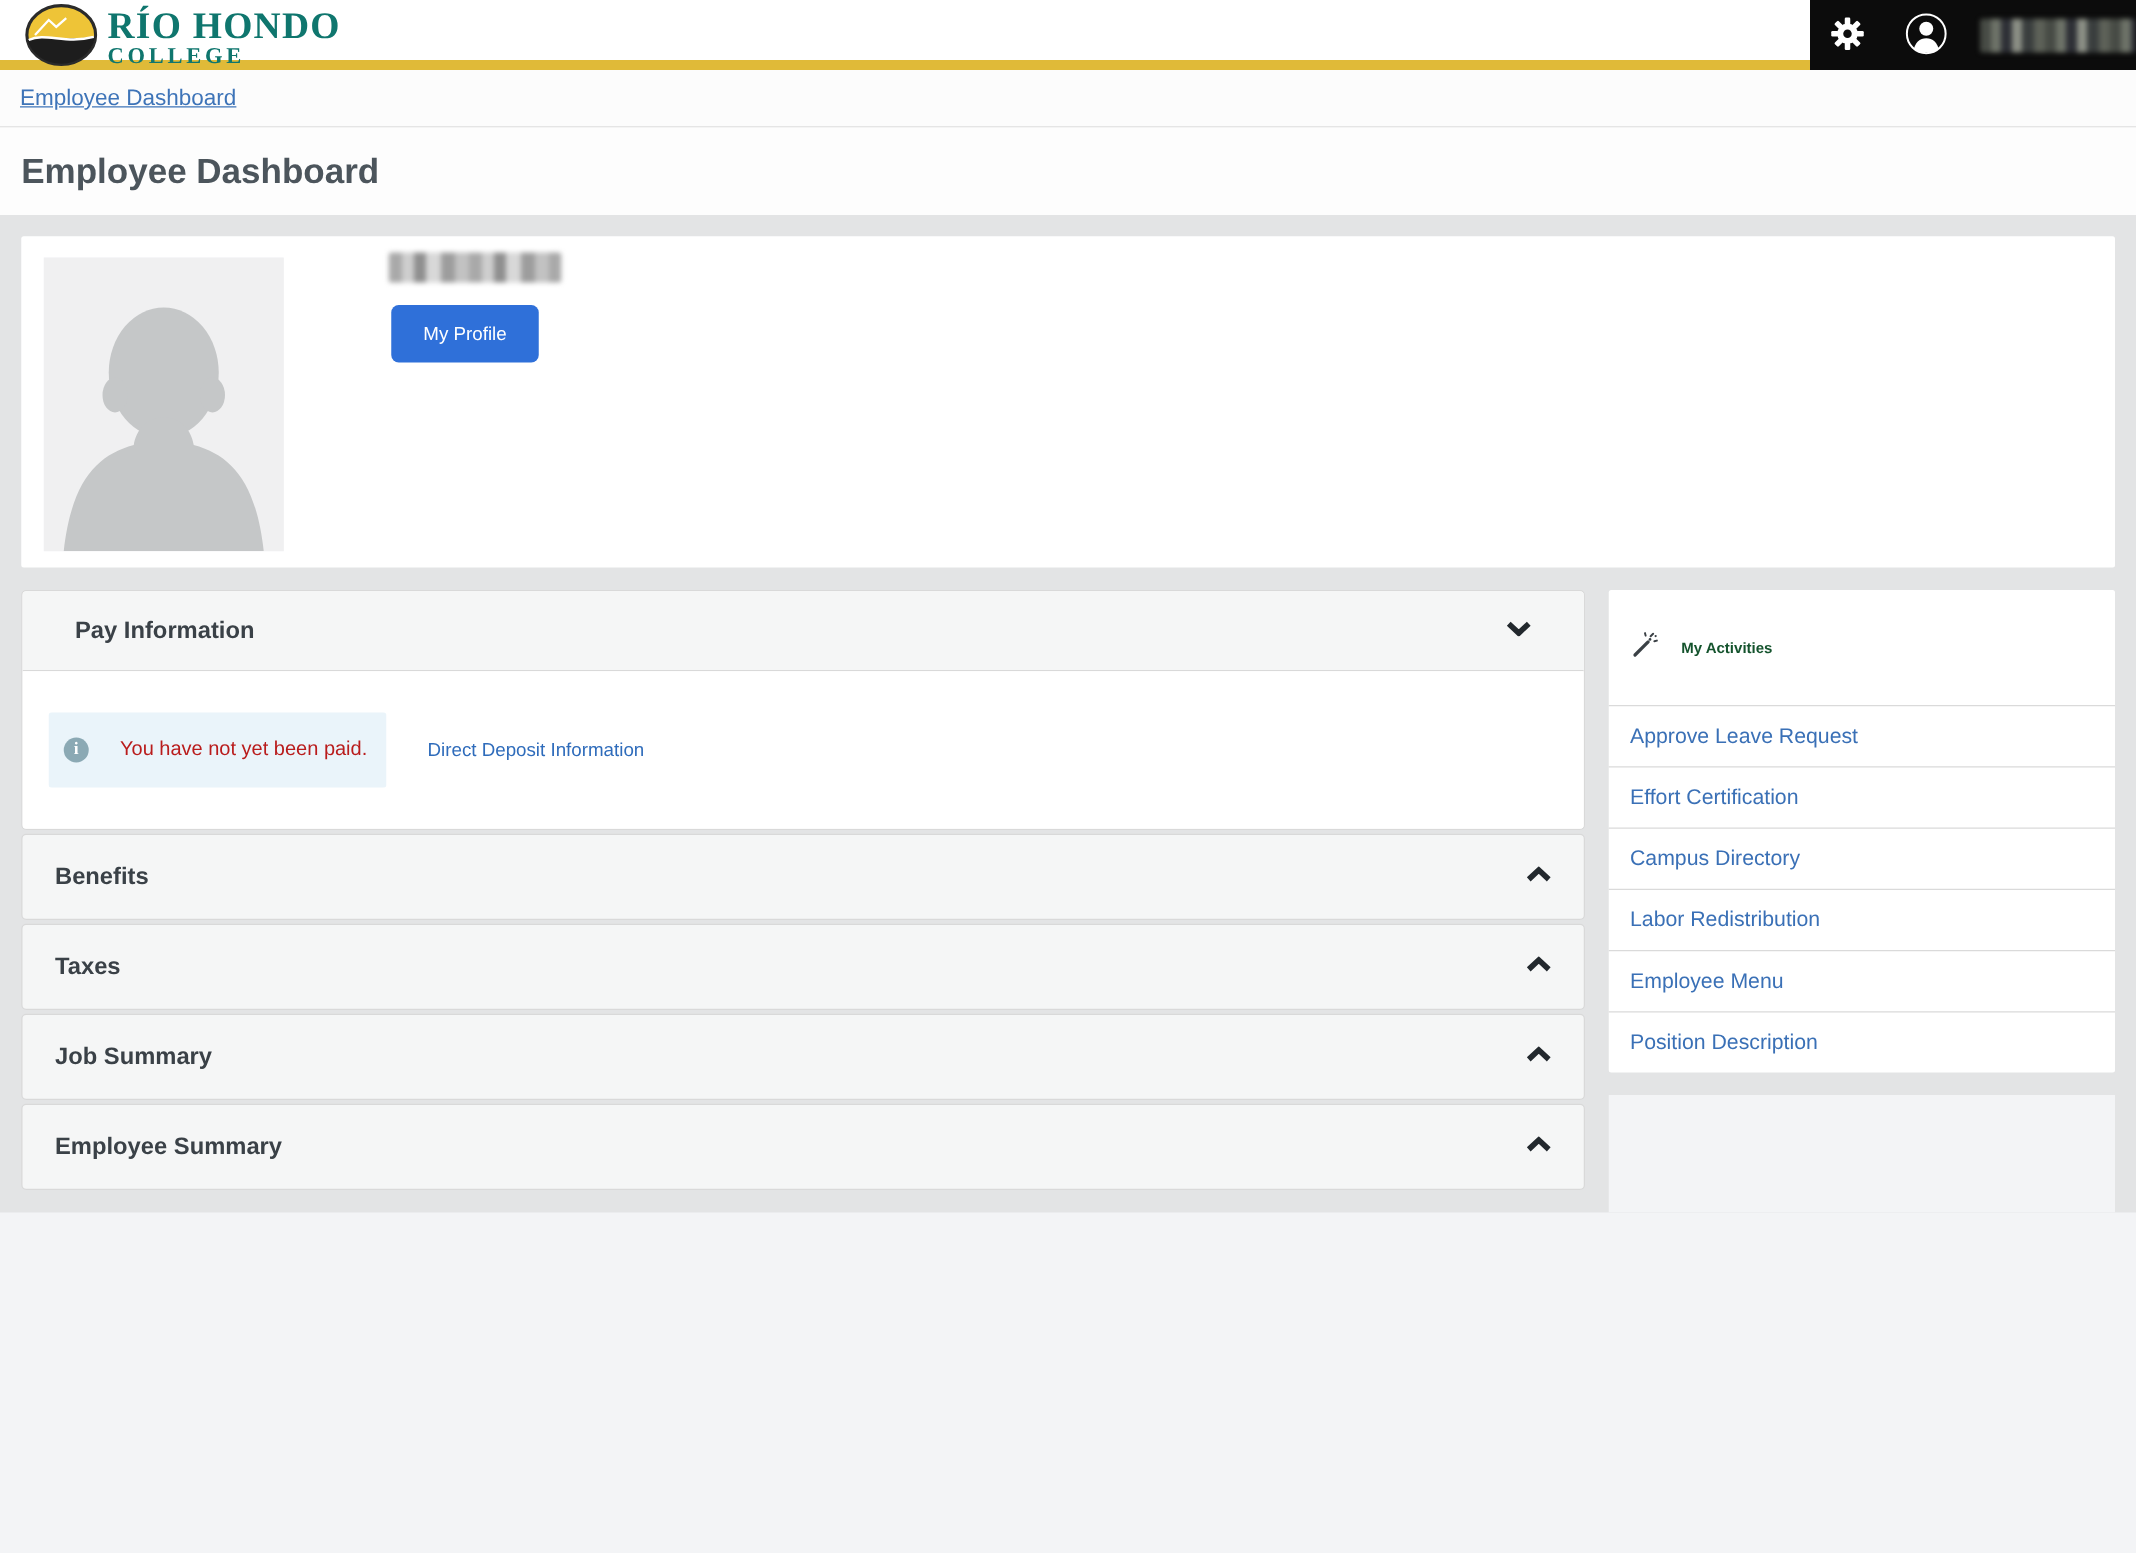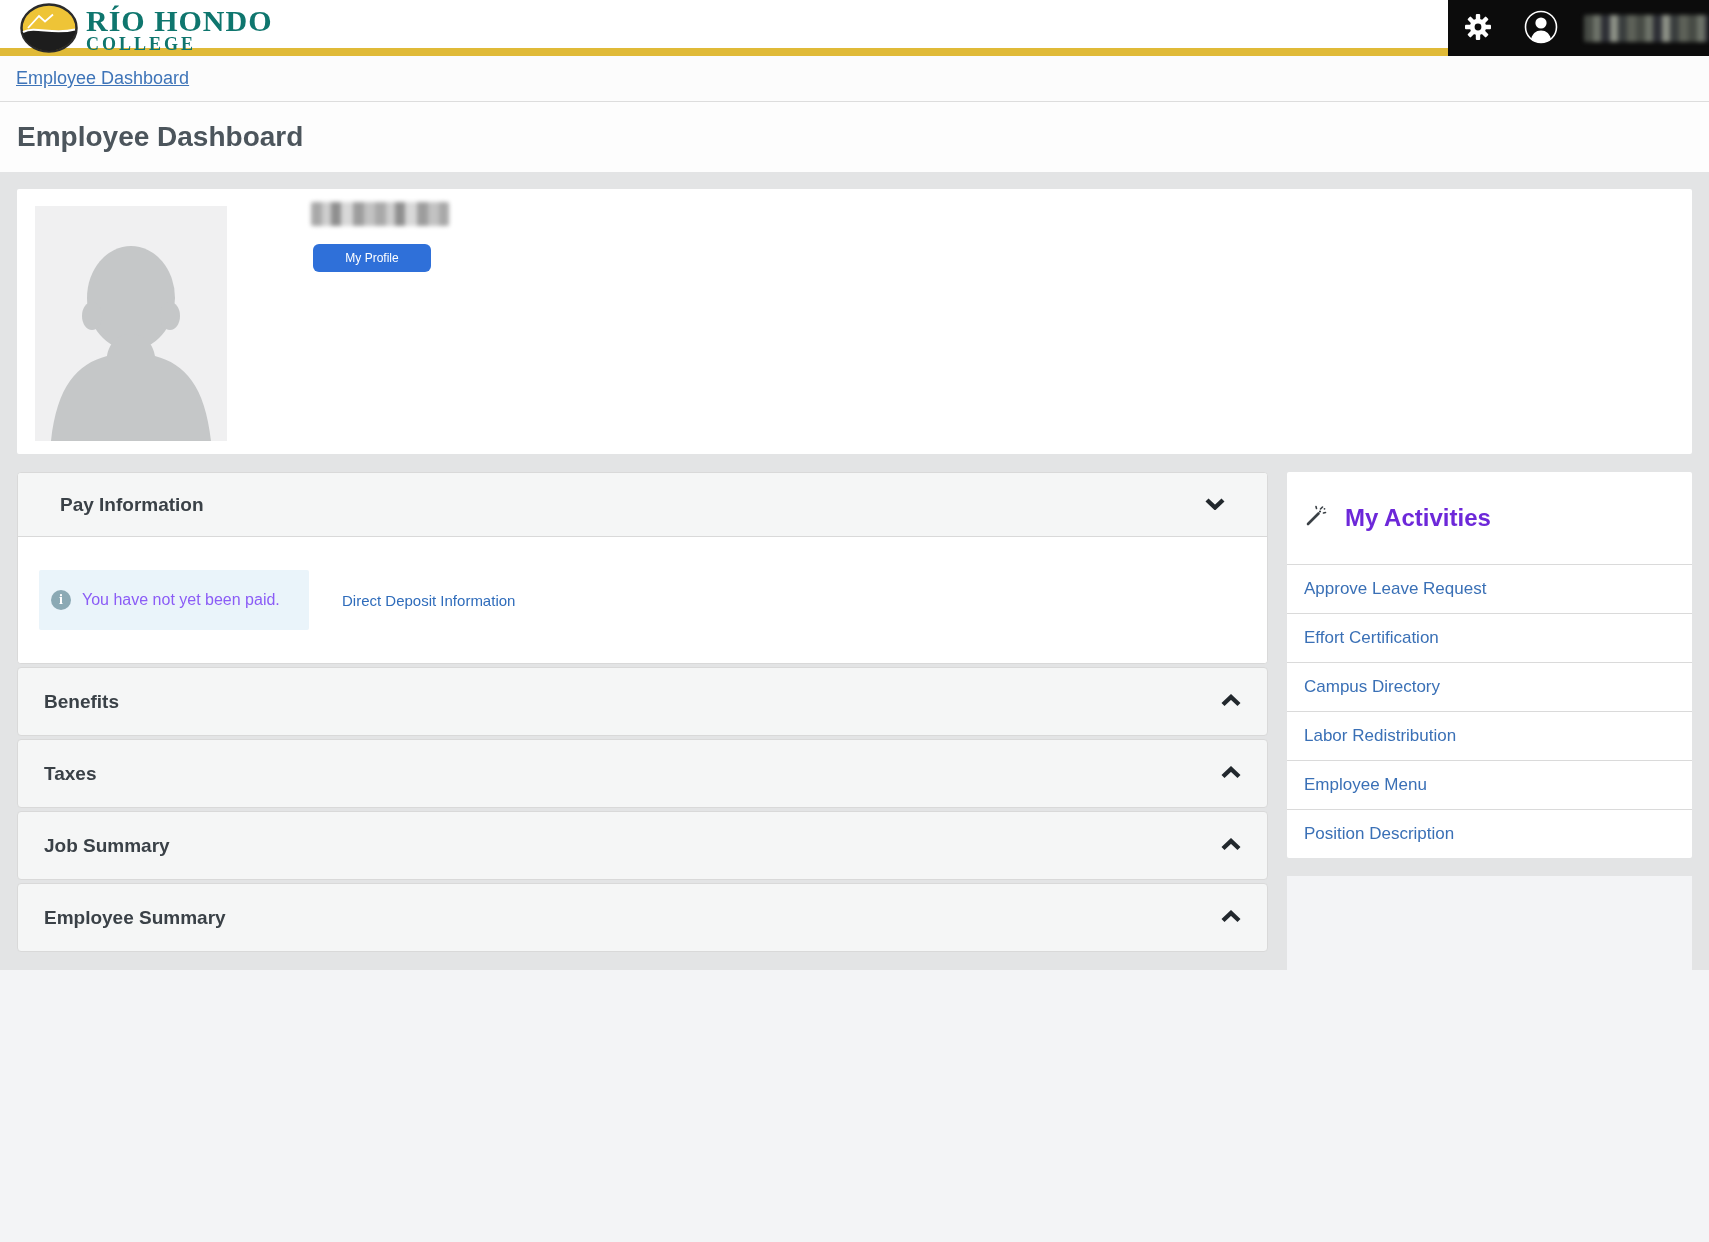--- a/index.html
+++ b/index.html
@@ -46,22 +46,22 @@
   .profile-card { position:relative; background:#ffffff; height:265px; margin-bottom:18px; border-radius:2px; }
   .avatar-placeholder {
     position:absolute; left:18px; top:17px; width:192px; height:235px; background:#f0f0f1; overflow:hidden;
   }
   .profile-name-blur {
     position:absolute; left:294px; top:13px; width:138px; height:24px; border-radius:2px;
     background:repeating-linear-gradient(90deg,#a9a9a9 0 11px,#cecece 11px 20px,#8f8f8f 20px 30px,#d8d8d8 30px 42px,#9d9d9d 42px 53px,#c2c2c2 53px 64px);
     filter:blur(2px);
   }
   .my-profile-btn {
-    position:absolute; left:296px; top:55px; width:118px; height:28px;
-    background:#2f70d9; color:#ffffff; font-size:12px; font-family:inherit;
+    position:absolute; left:296px; top:55px; width:118px; height:46px;
+    background:#2f70d9; color:#ffffff; font-size:15px; font-family:inherit;
     border:none; border-radius:6px; cursor:pointer;
   }
 
   
   .columns { display:flex; gap:19px; align-items:stretch; }
   .col-left { flex:0 0 1251px; margin-bottom:18px; }
   .col-right { flex:1; display:flex; flex-direction:column; }
 
   
   .acc-section { background:#ffffff; border:1px solid #d9d9d9; border-radius:4px; overflow:hidden; }
@@ -79,27 +79,27 @@
   .acc-content { height:126px; display:flex; align-items:center; padding-left:21px; gap:33px; background:#ffffff; }
   .info-alert {
     width:270px; height:60px; background:#eaf4fa; display:flex; align-items:center;
     gap:11px; padding:0 12px; border-radius:2px;
   }
   .info-icon {
     width:20px; height:20px; border-radius:50%; background:#8ba9b4; color:#ffffff;
     font-size:14px; font-weight:700; display:flex; align-items:center; justify-content:center;
     font-family:"Liberation Serif", serif; flex:0 0 auto;
   }
-  .info-text { font-size:16px; color:#8b5cf6; }
+  .info-text { font-size:16px; color:#b91c1c;margin-left:14px; }
   .dd-link { font-size:15px; color:#2f6cbb; text-decoration:none; cursor:pointer; }
 
   
   .activities-panel { background:#ffffff; border-radius:2px; }
   .act-header { height:92px; display:flex; align-items:center; padding-left:17px; gap:17px; }
-  .act-title { font-size:24px; font-weight:600; color:#6d28d9; }
+  .act-title { font-size:12px; font-weight:600; color:#14532d; }
   .act-link-row { display:block; border-top:1px solid #dadada; padding:14px 17px; cursor:pointer; }
   .act-link { font-size:17px; color:#3a70b6; text-decoration:none; }
   .col-right-spacer { flex:1; margin-top:18px; background:#f3f4f6; }
 </style>
 </head>
 <body>
 
 <header class="app-header">
   <div class="brand">
     <span>

